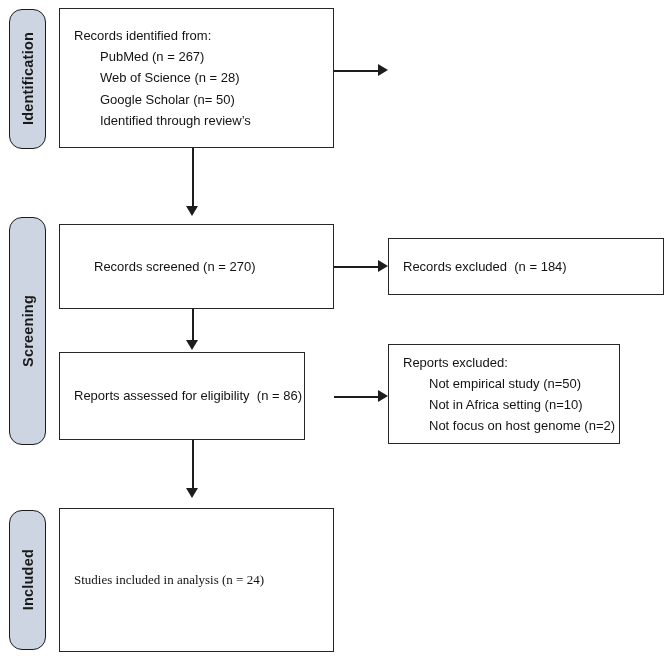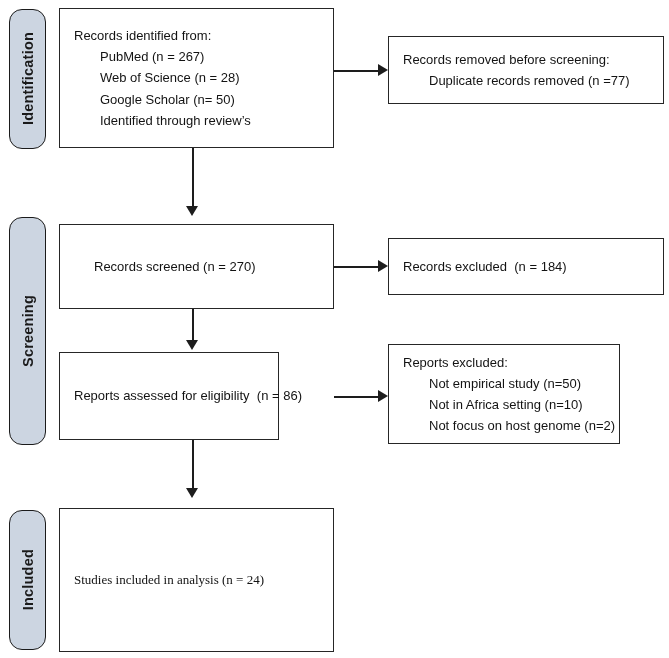--- a/index.html
+++ b/index.html
@@ -96,26 +96,20 @@
       <span class="line indent">PubMed (n = 267)</span>
       <span class="line indent">Web of Science (n = 28)</span>
       <span class="line indent">Google Scholar (n= 50)</span>
       <span class="line indent">Identified through review’s</span>
     </div>
   </div>
 
   <div class="hline" style="left:334px;top:70px;width:45px;"></div>
   <div class="arrow-right" style="left:378px;top:63.5px;"></div>
 
-  <div class="box" style="left:388px;top:36px;width:276px;height:68px;">
-    <div class="box-body">
-      <span class="line">Records removed before screening:</span>
-      <span class="line indent">Duplicate records removed (n =77)</span>
-    </div>
-  </div>
 
   <div class="vline" style="left:192px;top:148px;height:60px;"></div>
   <div class="arrow-down" style="left:185.5px;top:206px;"></div>
 
   <div class="stage-pill" style="left:9px;top:217px;width:37px;height:228px;">
     <span class="pill-text">Screening</span>
   </div>
 
   <div class="box" style="left:59px;top:224px;width:275px;height:85px;padding-left:20px;">
     <div class="box-body">
@@ -128,21 +122,21 @@
 
   <div class="box" style="left:388px;top:238px;width:276px;height:57px;">
     <div class="box-body">
       <span class="line">Records excluded  (n = 184)</span>
     </div>
   </div>
 
   <div class="vline" style="left:192px;top:309px;height:33px;"></div>
   <div class="arrow-down" style="left:185.5px;top:340px;"></div>
 
-  <div class="box" style="left:59px;top:352px;width:220px;height:88px;">
+  <div class="box" style="left:59px;top:352px;width:246px;height:88px;">
     <div class="box-body">
       <span class="line">Reports assessed for eligibility  (n = 86)</span>
     </div>
   </div>
 
   <div class="hline" style="left:334px;top:396px;width:45px;"></div>
   <div class="arrow-right" style="left:378px;top:389.5px;"></div>
 
   <div class="box" style="left:388px;top:344px;width:232px;height:100px;">
     <div class="box-body">

